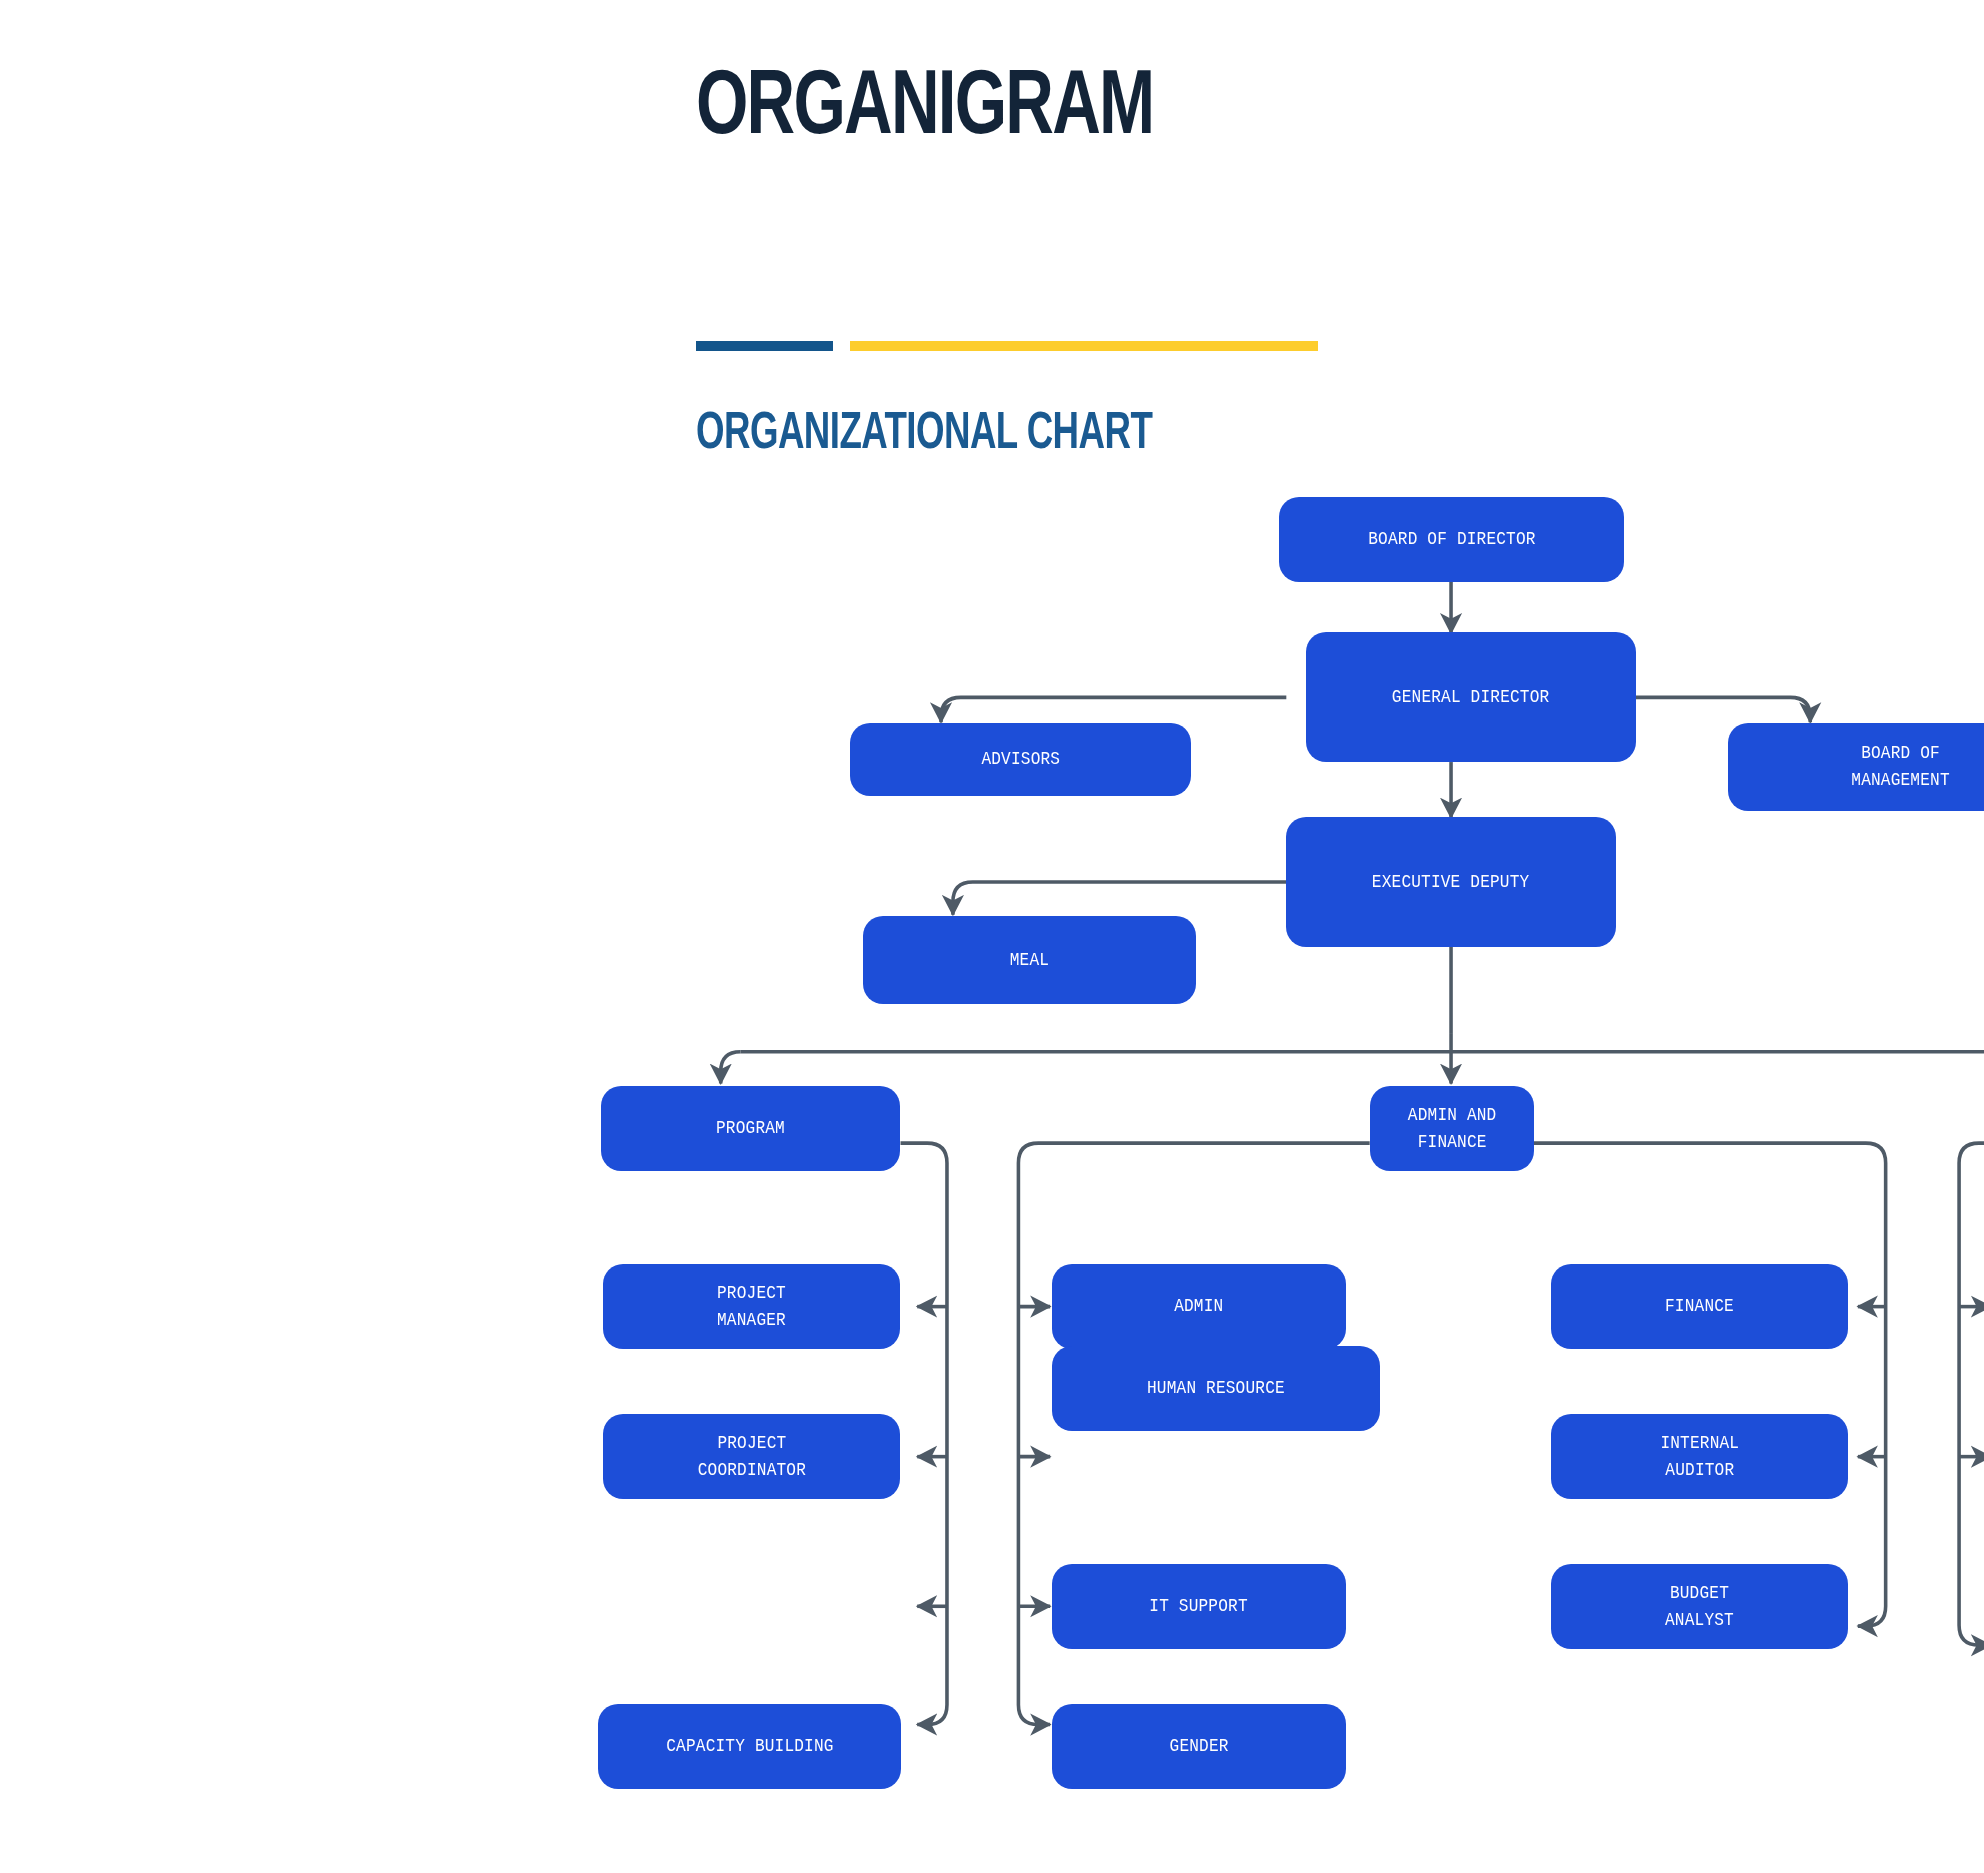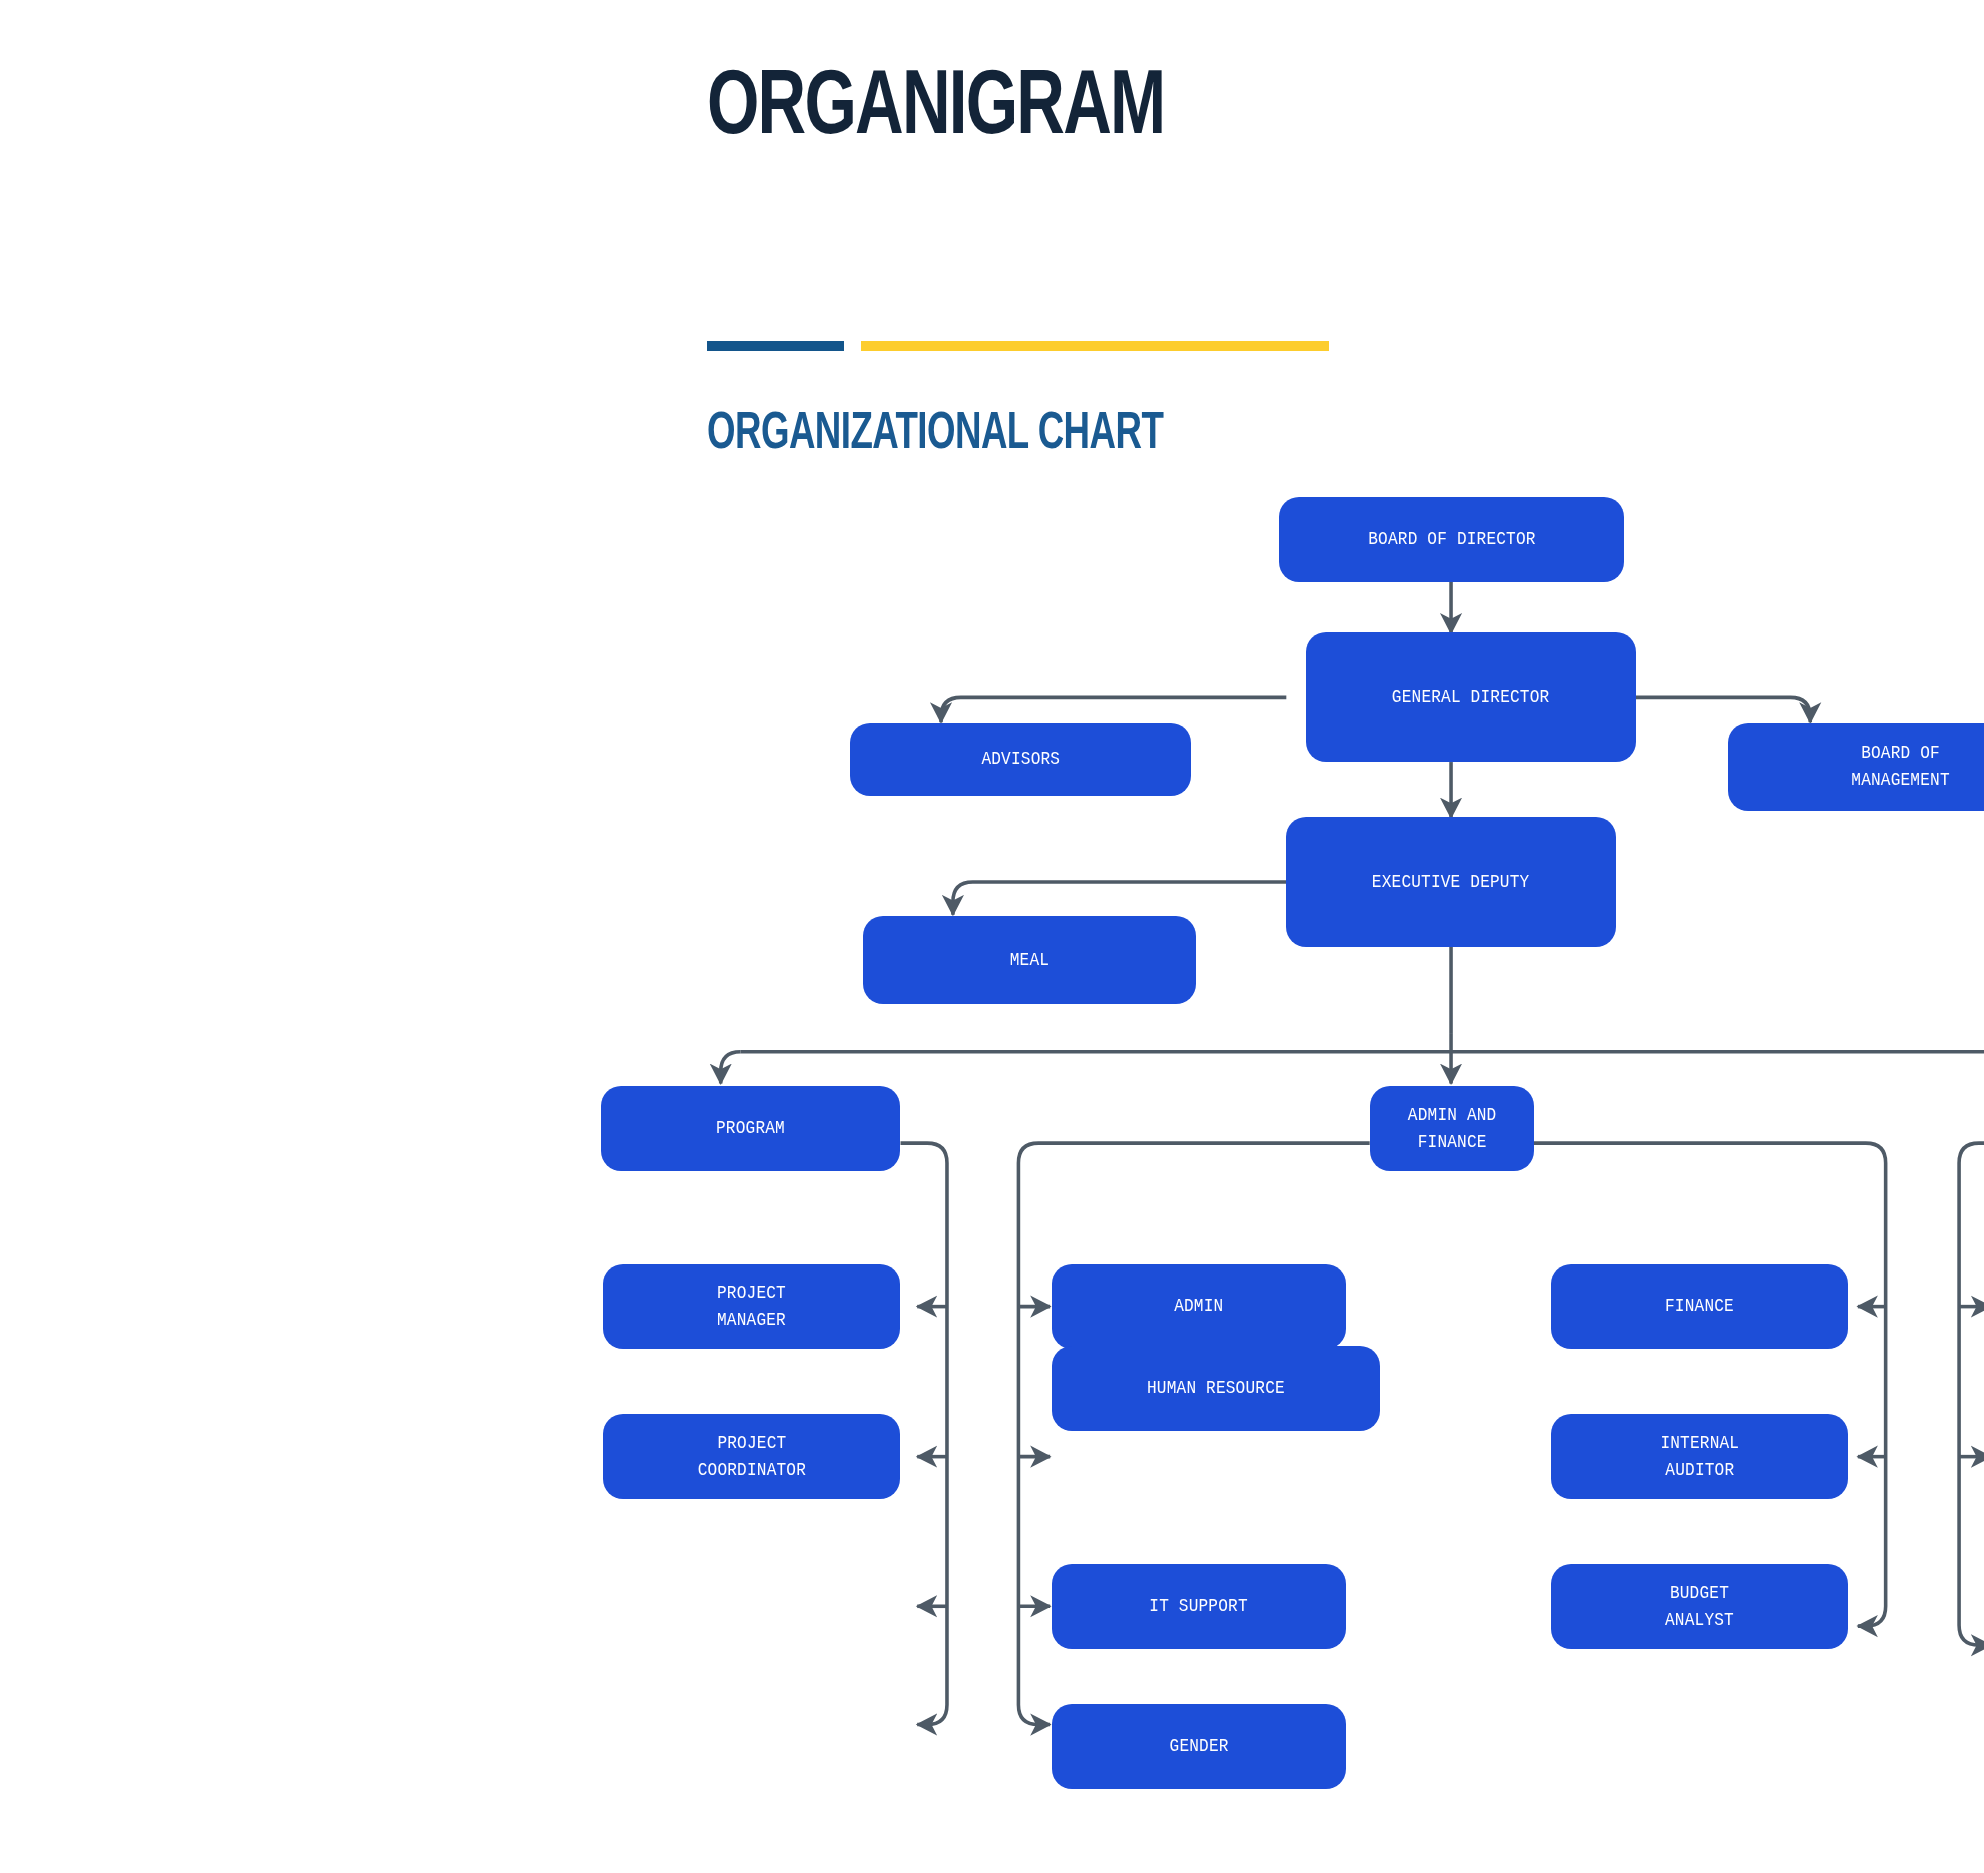--- a/index.html
+++ b/index.html
@@ -1,20 +1,20 @@
 <!DOCTYPE html>
 <html style="font-size:6.4px"><head>
 <meta charset="utf-8">
 <style>
   html,body{margin:0;padding:0;background:#ffffff;}
   body{width:2810px;height:1873px;position:relative;overflow:hidden;
        font-family:"Liberation Sans", sans-serif;}
 
   
-  #header{position:absolute;left:696px;top:48px;width:1032px;height:397px;margin-left:11px;}
+  #header{position:absolute;left:696px;top:48px;width:1032px;height:397px;}
 
   #main-title{
     position:absolute;left:0;top:8px;
     font-size:91px;line-height:1;
     font-weight:bold;letter-spacing:-2.4px;
     color:#132438;
     transform:scaleX(0.74);transform-origin:left top;
     white-space:nowrap;
   }
 
@@ -152,20 +152,23 @@
     <span class="lbl">PROJECT
 MANAGER</span>
   </div>
 
   <div class="node two" style="left:603px;top:1414px;width:297px;height:85px;">
     <span class="lbl">PROJECT
 COORDINATOR</span>
   </div>
 
 
+  <div class="node" style="left:598px;top:1704px;width:303px;height:85px;">
+    <span class="lbl">CAPACITY BUILDING</span>
+  </div>
 
   <div class="node" style="left:1052px;top:1264px;width:294px;height:85px;">
     <span class="lbl">ADMIN</span>
   </div>
 
   <div class="node" style="left:1052px;top:1346px;width:328px;height:85px;">
     <span class="lbl">HUMAN RESOURCE</span>
   </div>
 
   <div class="node" style="left:1052px;top:1564px;width:294px;height:85px;">

